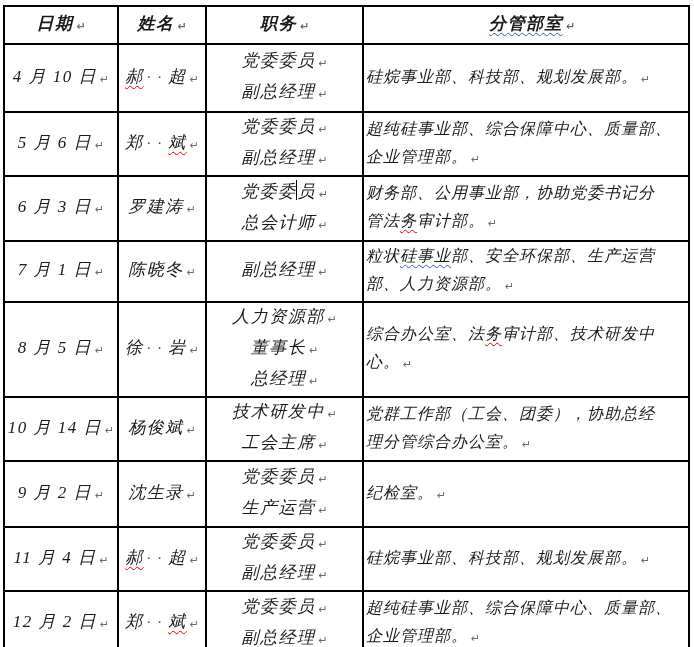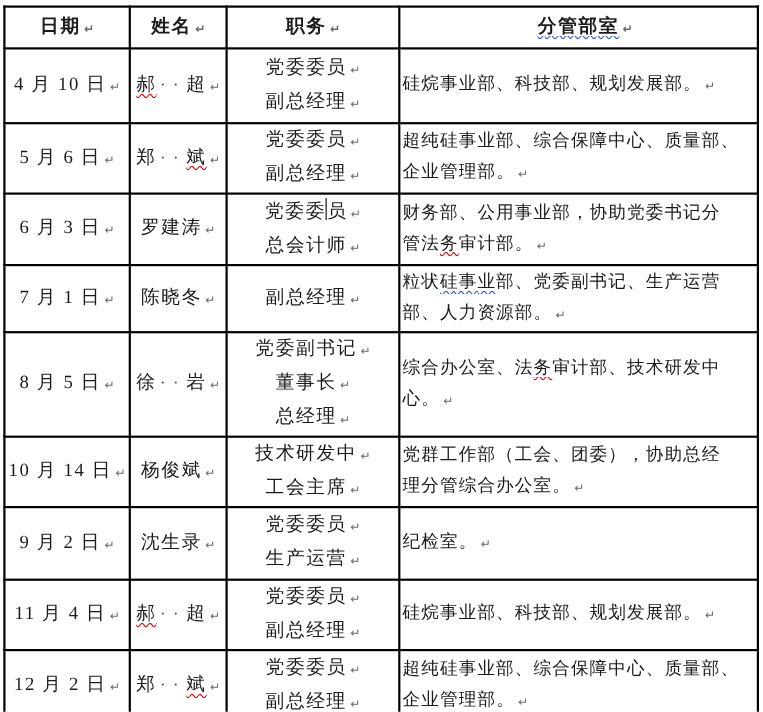--- a/index.html
+++ b/index.html
@@ -9,20 +9,21 @@
     width: 694px;
     height: 647px;
     overflow: hidden;
   }
   #doc {
     position: relative;
     width: 580px;
     height: 647px;
     font-family: "Liberation Serif", "DejaVu Serif", serif;
     color: #1a1a1a;
+    font-style: italic;
   }
   table.word-table {
     position: absolute;
     left: 3px;
     top: 5px;
     width: 685px;
     border-collapse: collapse;
     table-layout: fixed;
   }
   table.word-table td, table.word-table th {
@@ -166,33 +167,33 @@
           <td class="col-date">
             <div class="line"><span>7 月 1 日</span><span class="p-mark">↵</span></div>
           </td>
           <td class="col-name">
             <div class="line"><span>陈晓冬</span><span class="p-mark">↵</span></div>
           </td>
           <td class="col-position">
             <div class="line"><span>副总经理</span><span class="p-mark">↵</span></div>
           </td>
           <td class="col-departments">
-            <div class="line"><span>粒状</span><span class="wavy-blue">硅事业</span><span>部、党委副书记、生产运营</span></div>
+            <div class="line"><span>粒状</span><span class="wavy-blue">硅事业</span><span>部、安全环保部、生产运营</span></div>
             <div class="line"><span>部、人力资源部。</span><span class="p-mark">↵</span></div>
           </td>
         </tr>
         <tr style="height: 87px;">
           <td class="col-date">
             <div class="line"><span>8 月 5 日</span><span class="p-mark">↵</span></div>
           </td>
           <td class="col-name">
             <div class="line"><span>徐</span><span class="sp-dots">··</span><span>岩</span><span class="p-mark">↵</span></div>
           </td>
           <td class="col-position">
-            <div class="line"><span>党委副书记</span><span class="p-mark">↵</span></div>
+            <div class="line"><span>人力资源部</span><span class="p-mark">↵</span></div>
             <div class="line"><span>董事长</span><span class="p-mark">↵</span></div>
             <div class="line"><span>总经理</span><span class="p-mark">↵</span></div>
           </td>
           <td class="col-departments">
             <div class="line"><span>综合办公室、法</span><span class="wavy-red">务</span><span>审计部、技术研发中</span></div>
             <div class="line"><span>心。</span><span class="p-mark">↵</span></div>
           </td>
         </tr>
         <tr style="height: 64px;">
           <td class="col-date">

